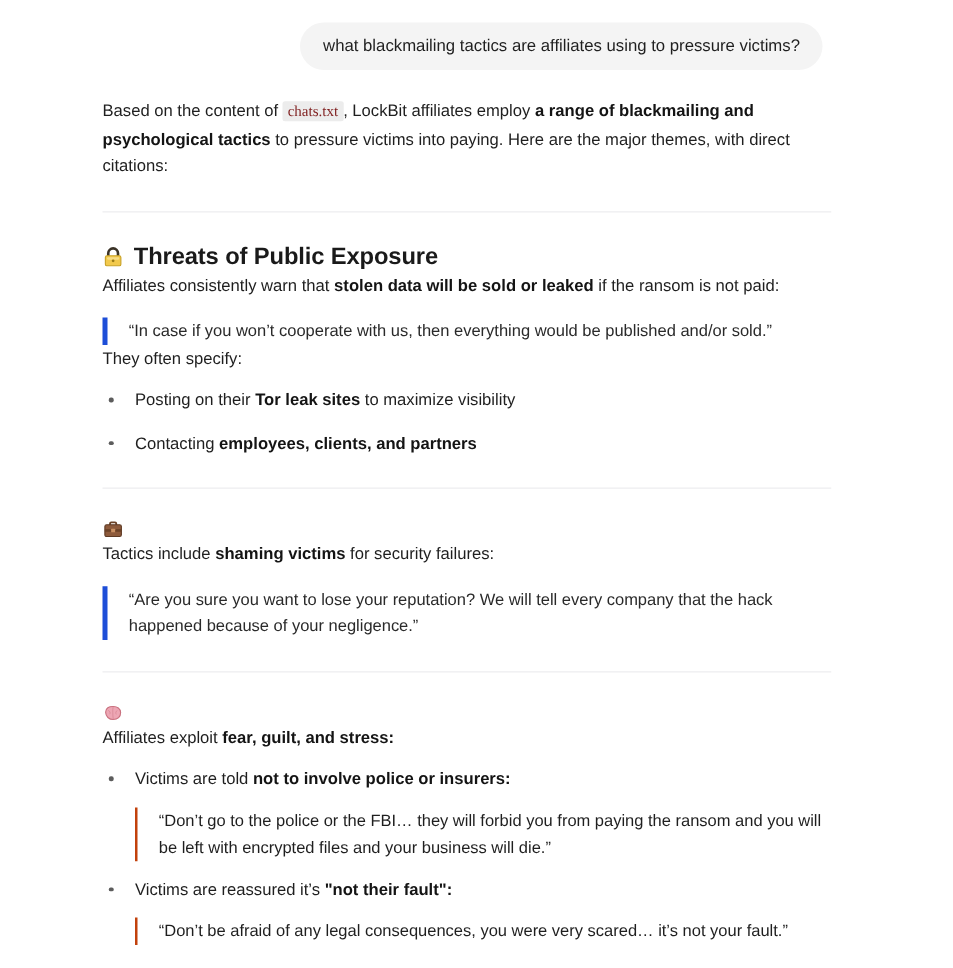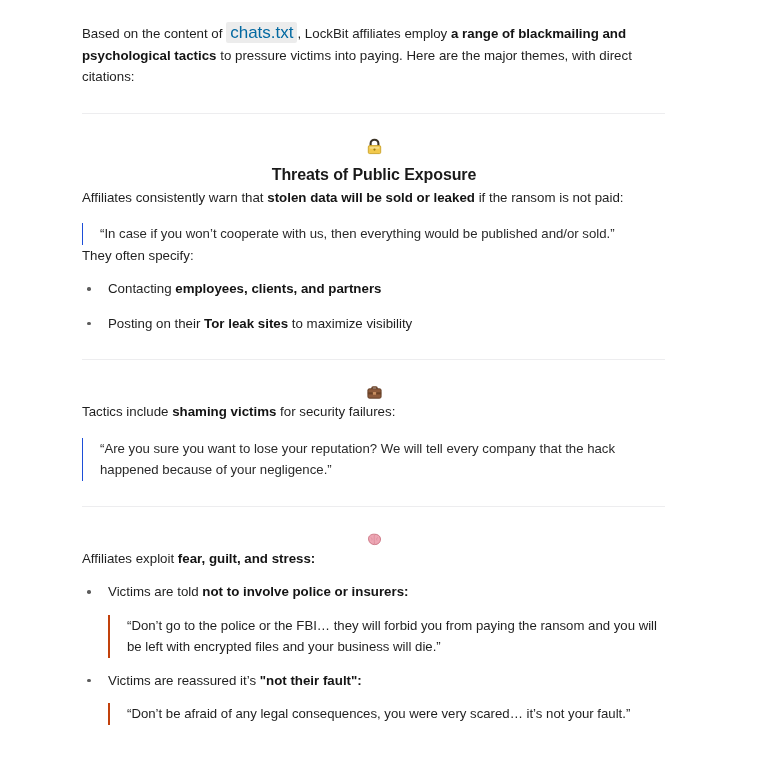--- a/index.html
+++ b/index.html
@@ -49,67 +49,66 @@
   p.para {
     margin: 0;
     font-size: 13.3px;
     line-height: 21.5px;
     color: #1f1f1f;
   }
 
   strong { font-weight: 700; color: #141414; }
 
   code.chip {
-    font-family: Liberation Sans, sans-serif;
-    font-size: 17px;
+    font-family: Liberation Serif, serif;
+    font-size: 12px;
     background: #ececec;
-    color: #0369a1;
+    color: #7f1d1d;
     padding: 1px 4px;
     border-radius: 2px;
     white-space: nowrap;
   }
 
   hr.rule {
     border: 0;
     border-top: 1px solid #ededef;
     margin: 25px 0 24px 0;
     width: 583px;
   }
 
   
   h2.section-title {
     margin: 0 0 0 0;
-    font-size: 16px;
+    font-size: 19px;
     line-height: 24px;
     font-weight: 600;
     color: #1a1a1a;
     letter-spacing: -0.1px;
     display: flex;
     align-items: center;
     gap: 8px;
-    flex-direction: column;
   }
   .emoji {
     display: inline-block;
     width: 17px;
     height: 17px;
     position: relative;
     flex: 0 0 auto;
   }
   .emoji svg { display: block; }
 
   .subpara {
     margin: 14px 0 0 0;
   }
 
   
   blockquote.quote {
     margin: 15px 0 0 0;
     padding: 0 0 0 17px;
-    border-left: 1px solid #1d4ed8;
+    border-left: 4px solid #1d4ed8;
     font-size: 13.2px;
     line-height: 21.5px;
     color: #2a2a2a;
     max-width: 562px;
   }
   blockquote.quote p { margin: 0; }
 
   
   ul.bullets {
     margin: 12px 0 0 0;
@@ -143,20 +142,23 @@
     max-width: 545px;
     font-size: 13.2px;
     line-height: 21.5px;
   }
 </style>
 </head>
 <body>
 
 <div class="chat">
 
+  <div class="user-turn">
+    <div class="user-bubble">what blackmailing tactics are affiliates using to pressure victims?</div>
+  </div>
 
   <div class="assistant-turn">
 
     <p class="para">
       <span>Based on the content of</span>
       <code class="chip">chats.txt</code><span>, LockBit affiliates employ</span>
       <strong>a range of blackmailing and psychological tactics</strong>
       <span>to pressure victims into paying. Here are the major themes, with direct citations:</span>
     </p>
 
@@ -182,27 +184,27 @@
       </p>
 
       <blockquote class="quote">
         <p>“In case if you won’t cooperate with us, then everything would be published and/or sold.”</p>
       </blockquote>
 
       <p class="para subpara">They often specify:</p>
 
       <ul class="bullets spaced">
         <li>
-          <span>Contacting</span>
-          <strong>employees, clients, and partners</strong>
-        </li>
-        <li>
           <span>Posting on their</span>
           <strong>Tor leak sites</strong>
           <span>to maximize visibility</span>
+        </li>
+        <li>
+          <span>Contacting</span>
+          <strong>employees, clients, and partners</strong>
         </li>
       </ul>
     </div>
 
     <hr class="rule">
 
     <div>
       <h2 class="section-title">
         <span class="emoji">
           <svg viewBox="0 0 17 17" width="17" height="17" aria-hidden="true">

